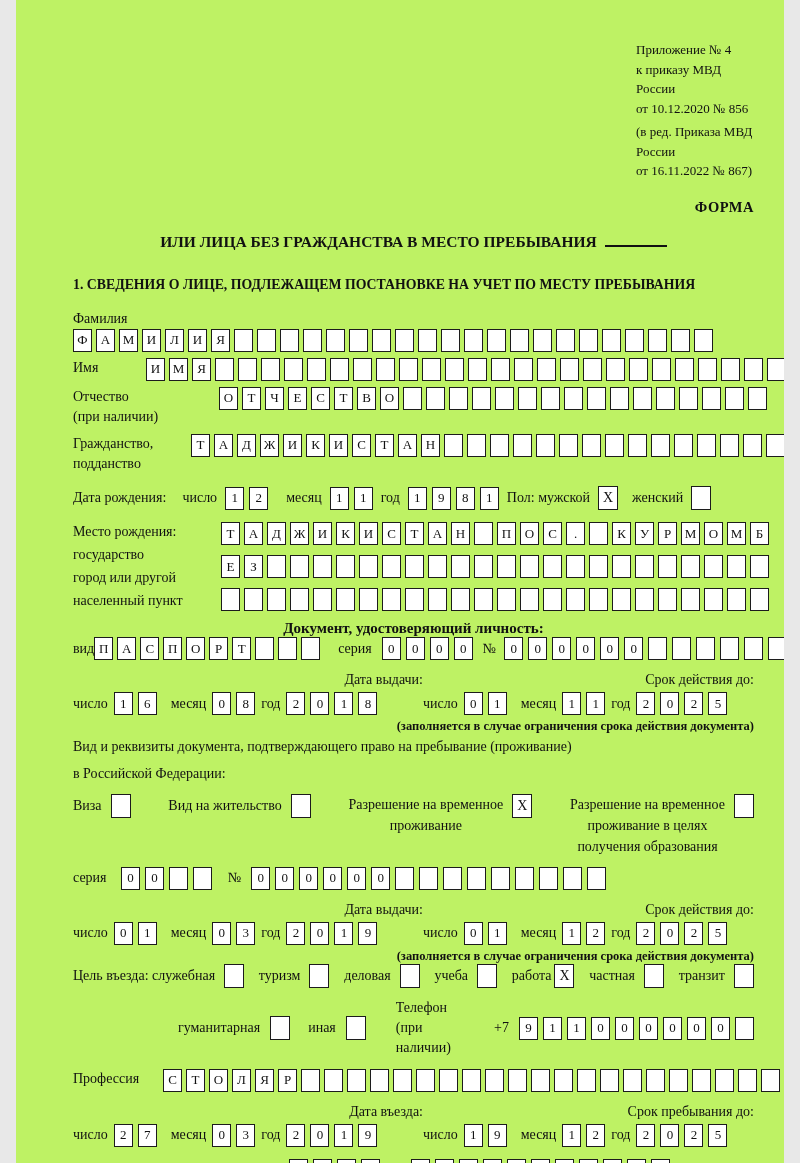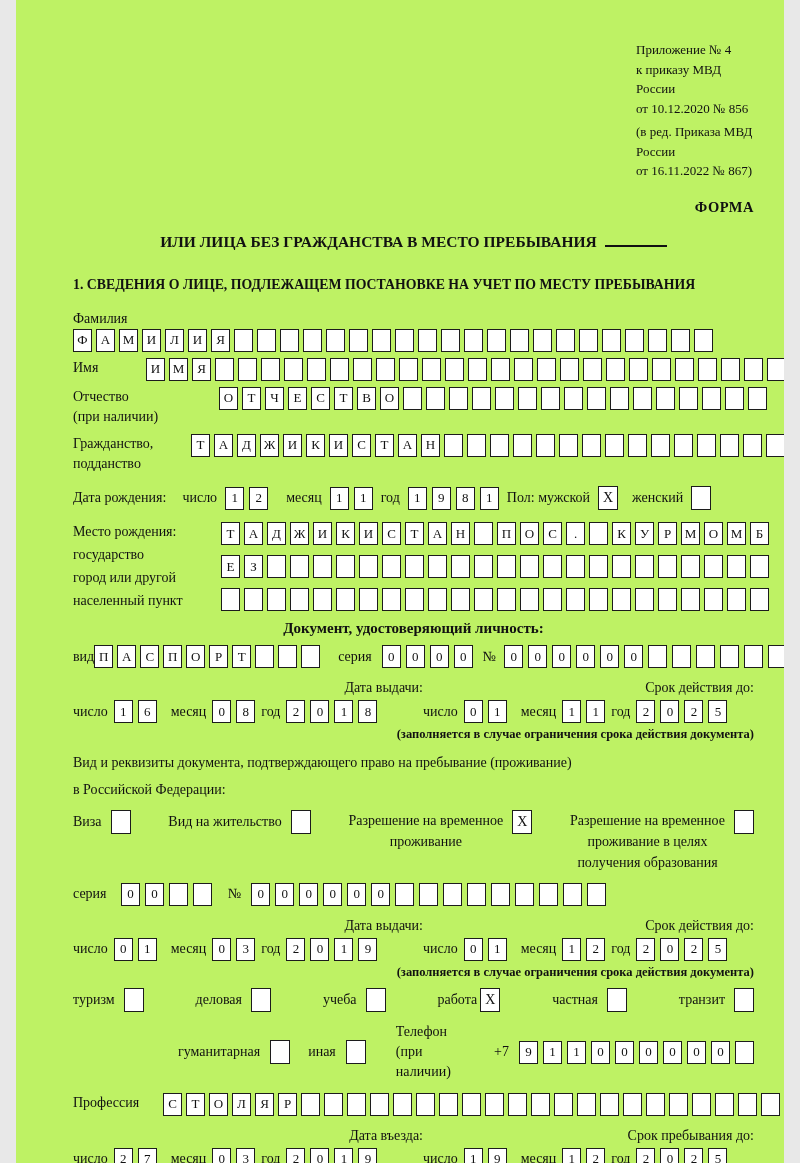--- a/index.html
+++ b/index.html
@@ -43,21 +43,21 @@
   
   .dategrp { display:flex; align-items:center; gap:5px; }
   .datepair { display:flex; margin-top:12px; }
   .datecol1 { width:350px; flex:0 0 auto; }
   .datecol2 { flex:1; }
   .dhead { text-align:right; font-size:14px; }
   .dateline { display:flex; align-items:center; gap:6px; margin-top:4px; }
   .note-right { text-align:right; font-size:12.5px; margin-top:4px;font-weight:bold; }
   .stack { display:flex; flex-direction:column; gap:10px; }
   .center-lines { text-align:center; font-size:14px; line-height:1.5; }
-  .mt6 { margin-top:6px; } .mt8 { margin-top:8px; } .mt10 { margin-top:10px; }
+  .mt6 { margin-top:6px; } .mt8 { } .mt10 { margin-top:10px; }
   .mt12 { margin-top:12px; } .mt16 { margin-top:16px;flex-direction:column; }
 </style>
 </head>
 <body>
 
 <div class="page">
 
   <div class="annex">
     <div>Приложение № 4</div>
     <div>к приказу МВД России</div>
@@ -515,20 +515,24 @@
             <span class="cell">2</span>
             <span class="cell">5</span>
           </span>
       </div>
     </div>
   </div>
   <div class="note-right">(заполняется в случае ограничения срока действия документа)</div>
 
   <div class="row mt8" style="justify-content:space-between; align-items:center;">
     <span class="grp">
+        <span class="lbl">Цель въезда: служебная</span>
+        <span class="checkbox"></span>
+      </span>
+    <span class="grp">
         <span class="lbl">туризм</span>
         <span class="checkbox"></span>
       </span>
     <span class="grp">
         <span class="lbl">деловая</span>
         <span class="checkbox"></span>
       </span>
     <span class="grp">
         <span class="lbl">учеба</span>
         <span class="checkbox"></span>

